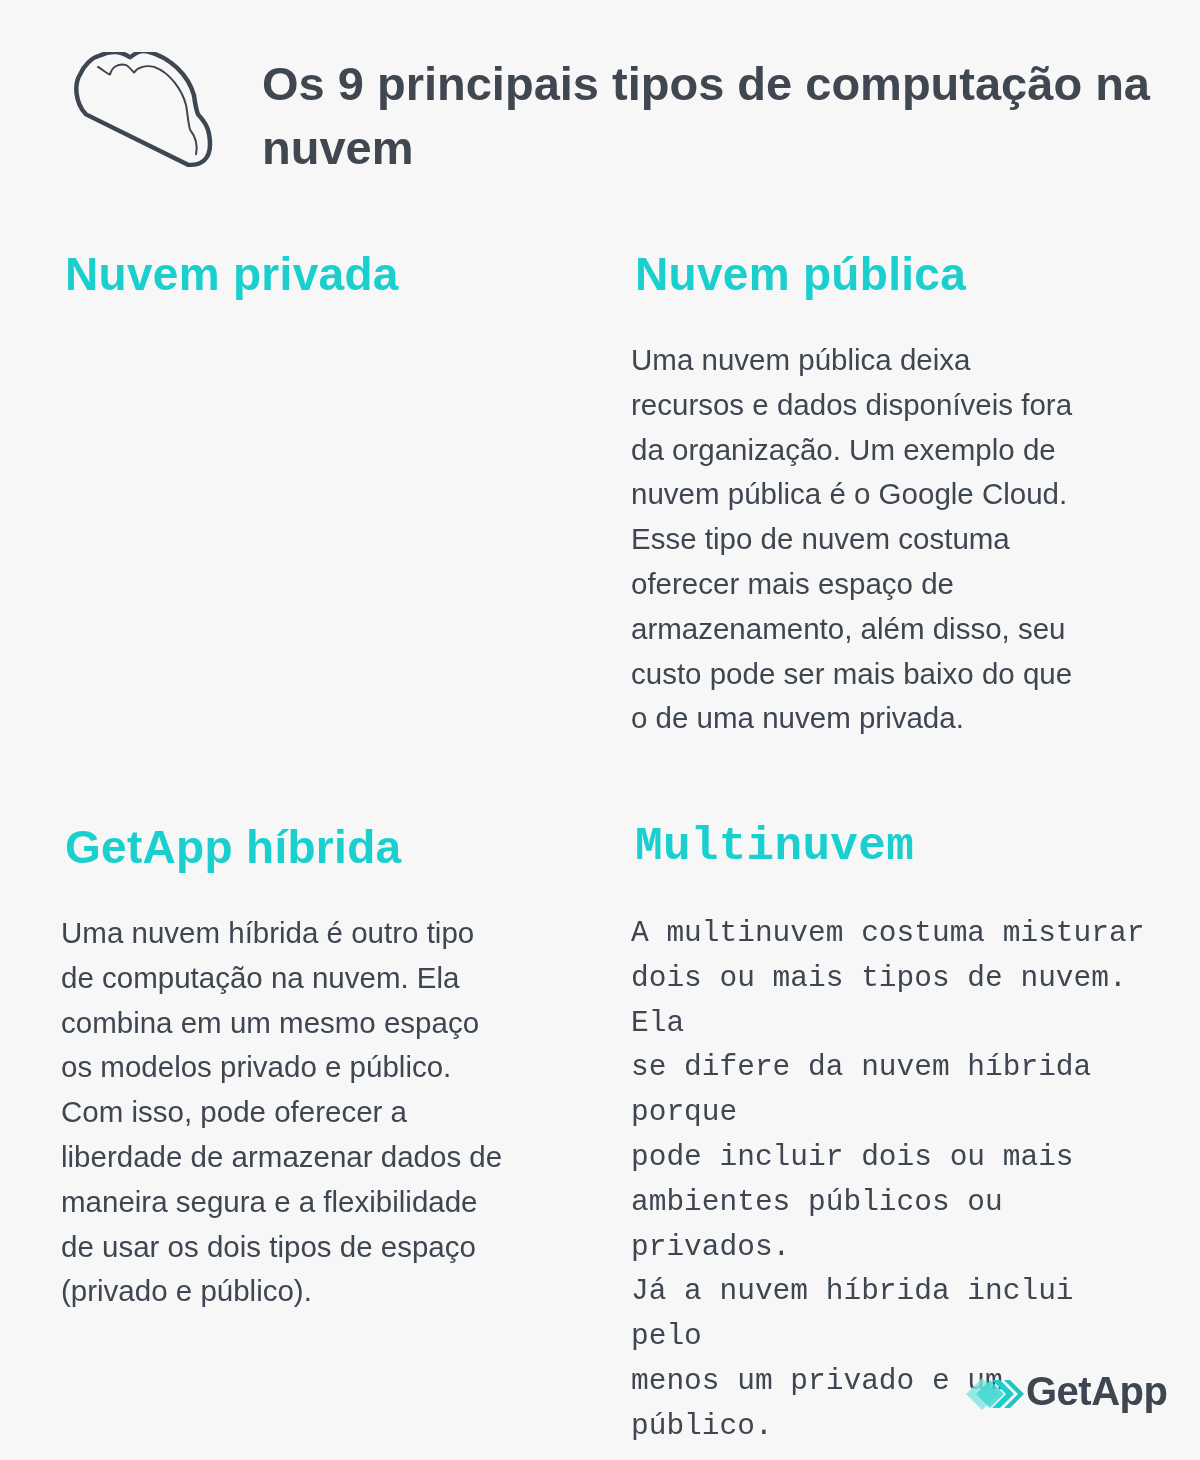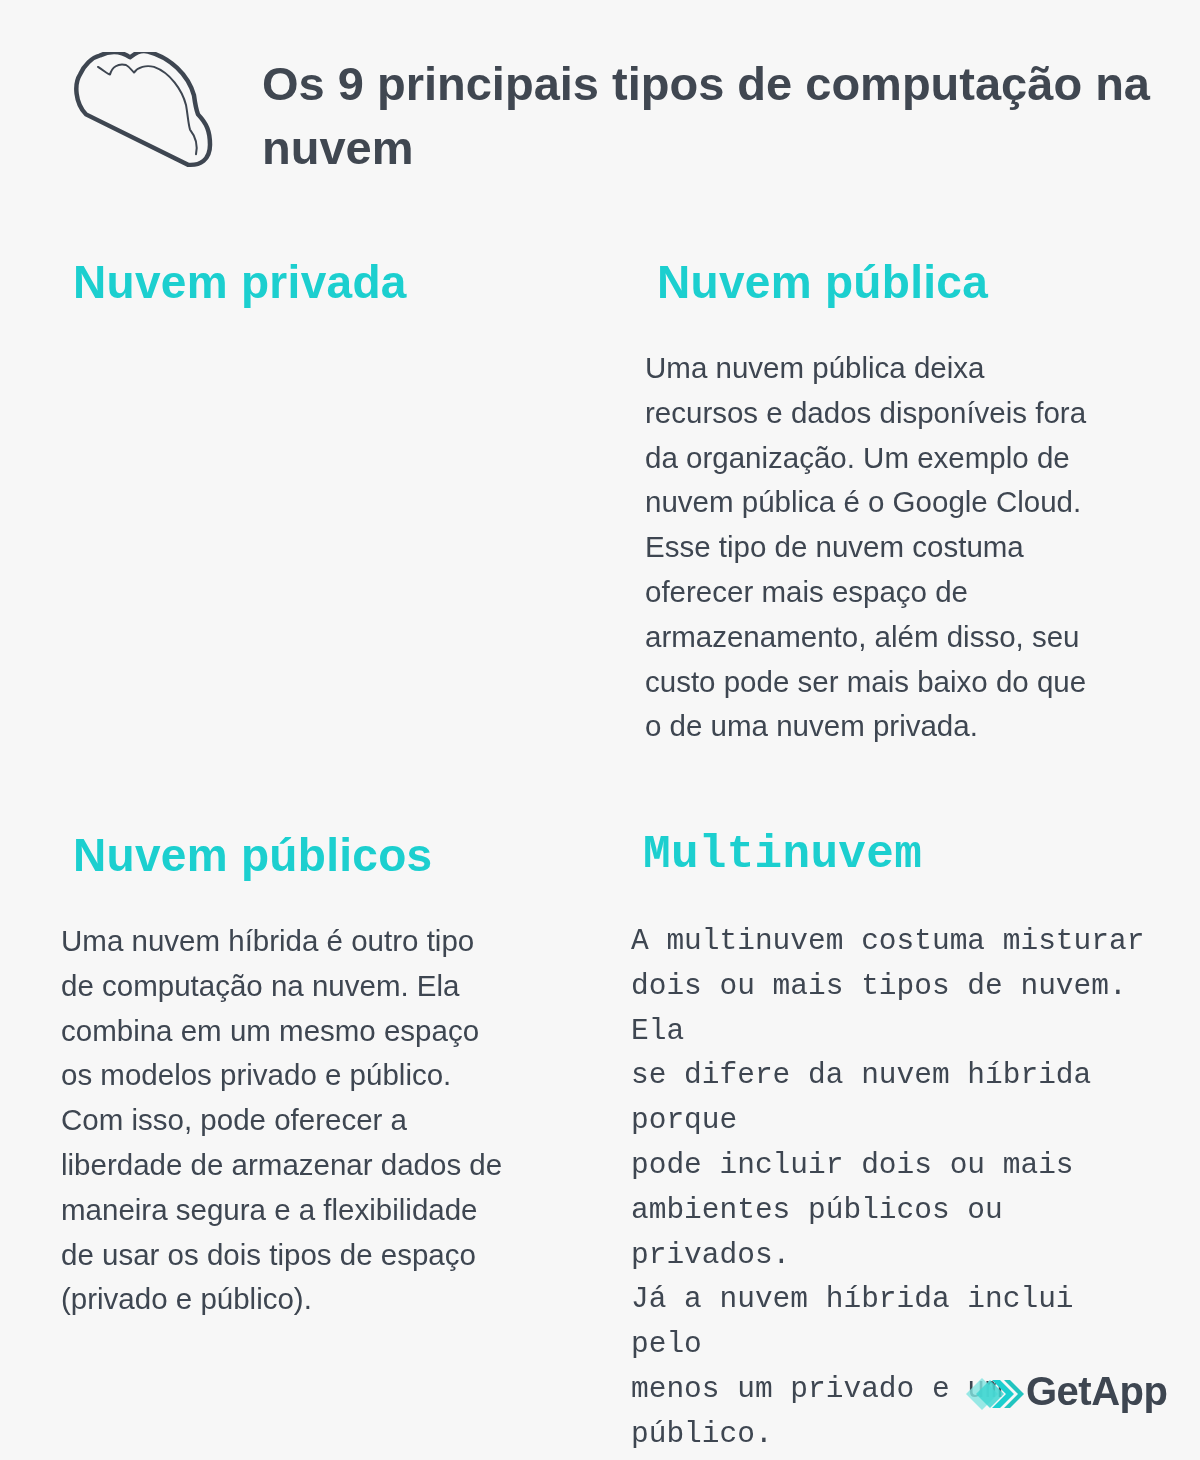--- a/index.html
+++ b/index.html
@@ -13,30 +13,30 @@
   }
   .cloud-icon { position: absolute; left: 70px; top: 52px; width: 145px; height: 122px; }
   .page-title {
     position: absolute; left: 262px; top: 52px; width: 920px;
     font-size: 47px; font-weight: 700; line-height: 64px;
     color: #404751; letter-spacing: 0px;
     margin: 0;
   }
   .section { position: absolute; width: 520px; }
   .section h2 {
-    margin: 12px; font-size: 46px; font-weight: 700; line-height: 56px;
+    margin: 4px; font-size: 46px; font-weight: 700; line-height: 56px;
     color: #1ccfcf; letter-spacing: 0.3px;
   }
   .section p {
     margin: 0; margin-top: 36px;
     font-size: 29.5px; line-height: 44.8px; color: #3e4651;
     white-space: pre-line;
   }
   #sec-private { left: 61px; top: 242px; }
-  #sec-public { left: 645px; top: 242px; }
+  #sec-public { left: 631px; top: 242px; }
   #sec-hybrid { left: 61px; top: 815px; }
   #sec-multi { left: 631px; top: 815px; font-family: Liberation Mono, monospace; }
   .logo { position: absolute; left: 964px; top: 1358px; display: flex; align-items: flex-end; margin-top: 11px; }
   .logo-mark { width: 60px; height: 40px; }
   .logo-text { font-size: 40px; font-weight: 700; color: #3e4651; margin-left: 2px; letter-spacing: -0.5px; }
 </style>
 </head>
 <body>
 
 <svg class="cloud-icon" viewBox="0 0 145 122">
@@ -59,21 +59,21 @@
 da organização. Um exemplo de
 nuvem pública é o Google Cloud.
 Esse tipo de nuvem costuma
 oferecer mais espaço de
 armazenamento, além disso, seu
 custo pode ser mais baixo do que
 o de uma nuvem privada.</p>
 </section>
 
 <section class="section" id="sec-hybrid">
-  <h2>Nuvem públicos</h2>
+  <h2>GetApp híbrida</h2>
   <p>Uma nuvem híbrida é outro tipo
 de computação na nuvem. Ela
 combina em um mesmo espaço
 os modelos privado e público.
 Com isso, pode oferecer a
 liberdade de armazenar dados de
 maneira segura e a flexibilidade
 de usar os dois tipos de espaço
 (privado e público).</p>
 </section>

